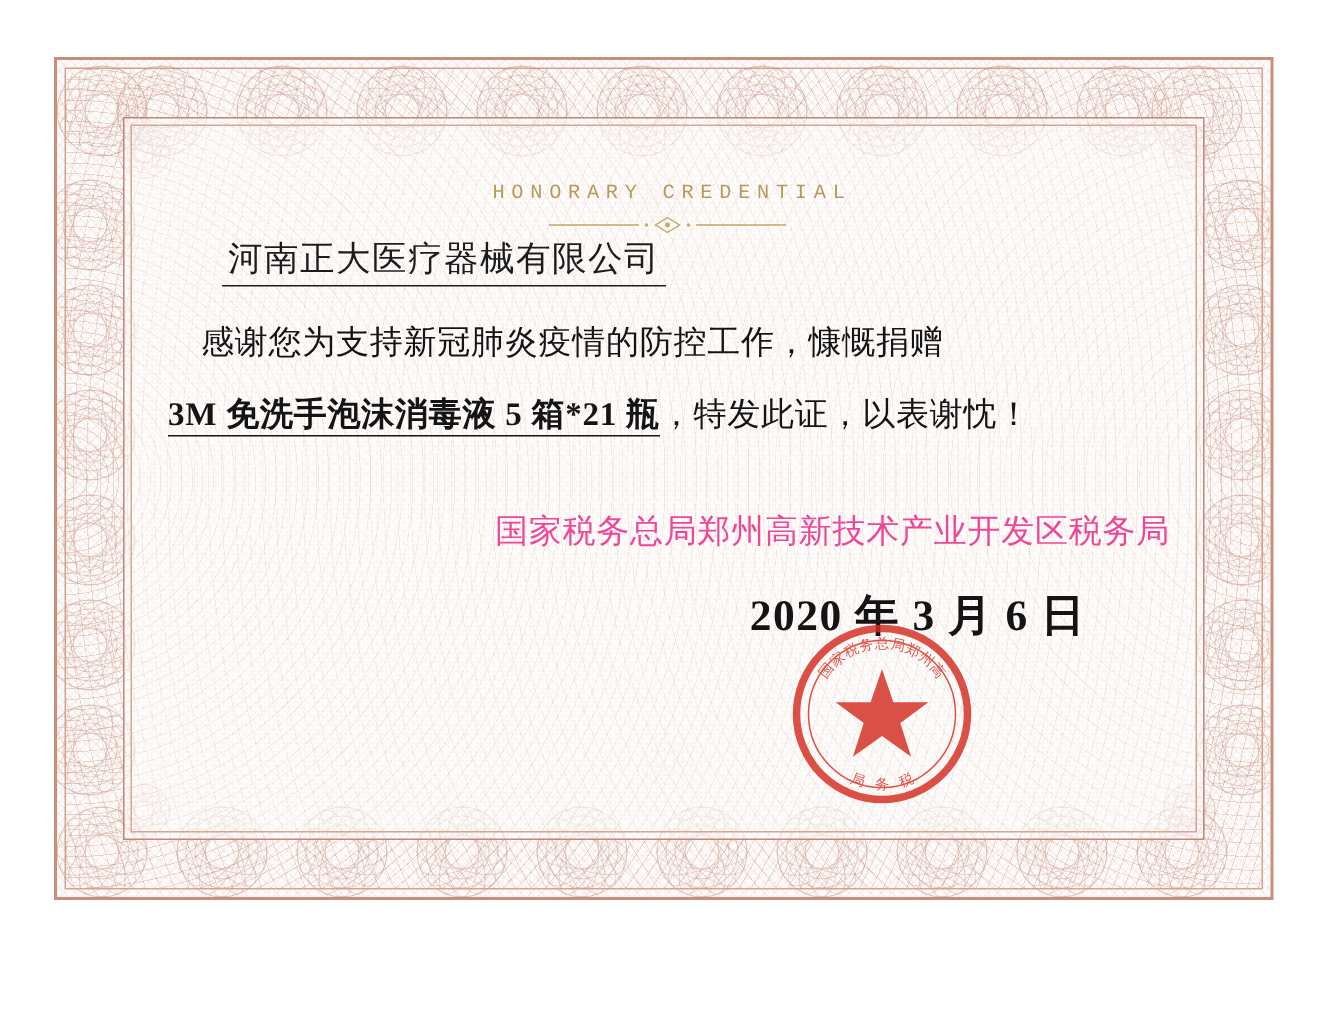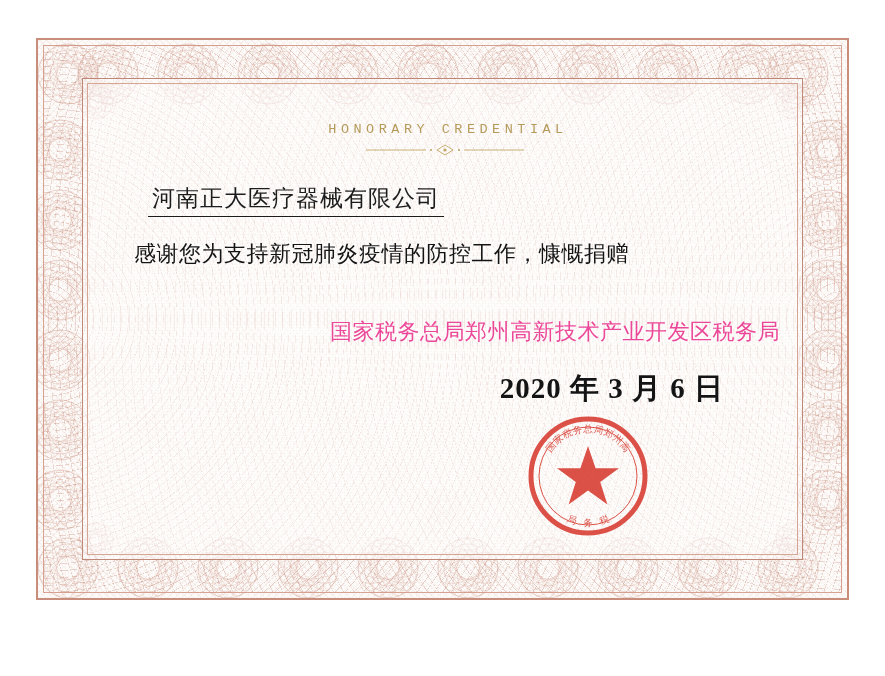--- a/index.html
+++ b/index.html
@@ -120,21 +120,20 @@
   }
 
   .sub-ornament {
     display: block;
     margin: 6px auto 0 auto;
     width: 170px;
     height: 14px;
   }
 
   .recipient-line {
-    margin-top: 26px;
     padding-left: 48px;
   }
   .recipient-name {
     display: inline-block;
     font-family: "Liberation Serif", serif;
     font-size: 23px;
     color: #1c1c1c;
     letter-spacing: 1px;
     border-bottom: 1.5px solid #1c1c1c;
     padding: 0 4px 2px 4px;
@@ -291,20 +290,23 @@
       <circle cx="71" cy="7" r="1.1" fill="#c2a765"></circle>
       <circle cx="99" cy="7" r="1.1" fill="#c2a765"></circle>
     </svg>
 
     <div class="recipient-line">
       <span class="recipient-name">河南正大医疗器械有限公司</span>
     </div>
 
     <div class="body-line">感谢您为支持新冠肺炎疫情的防控工作，慷慨捐赠</div>
 
+    <div class="body-line body-line-2">
+      <span class="donation-text">3M 免洗手泡沫消毒液 5 箱*21 瓶</span><span>，特发此证，以表谢忱！</span>
+    </div>
 
     <div class="issuer-line">国家税务总局郑州高新技术产业开发区税务局</div>
 
     <div class="date-line">2020 年 3 月 6 日</div>
   </div>
 
   <div class="seal">
     <svg width="128" height="128" viewBox="0 0 128 128" aria-hidden="true">
       <g opacity="0.82">
         <circle cx="64" cy="64" r="57" fill="none" stroke="#d42c20" stroke-width="5"></circle>

